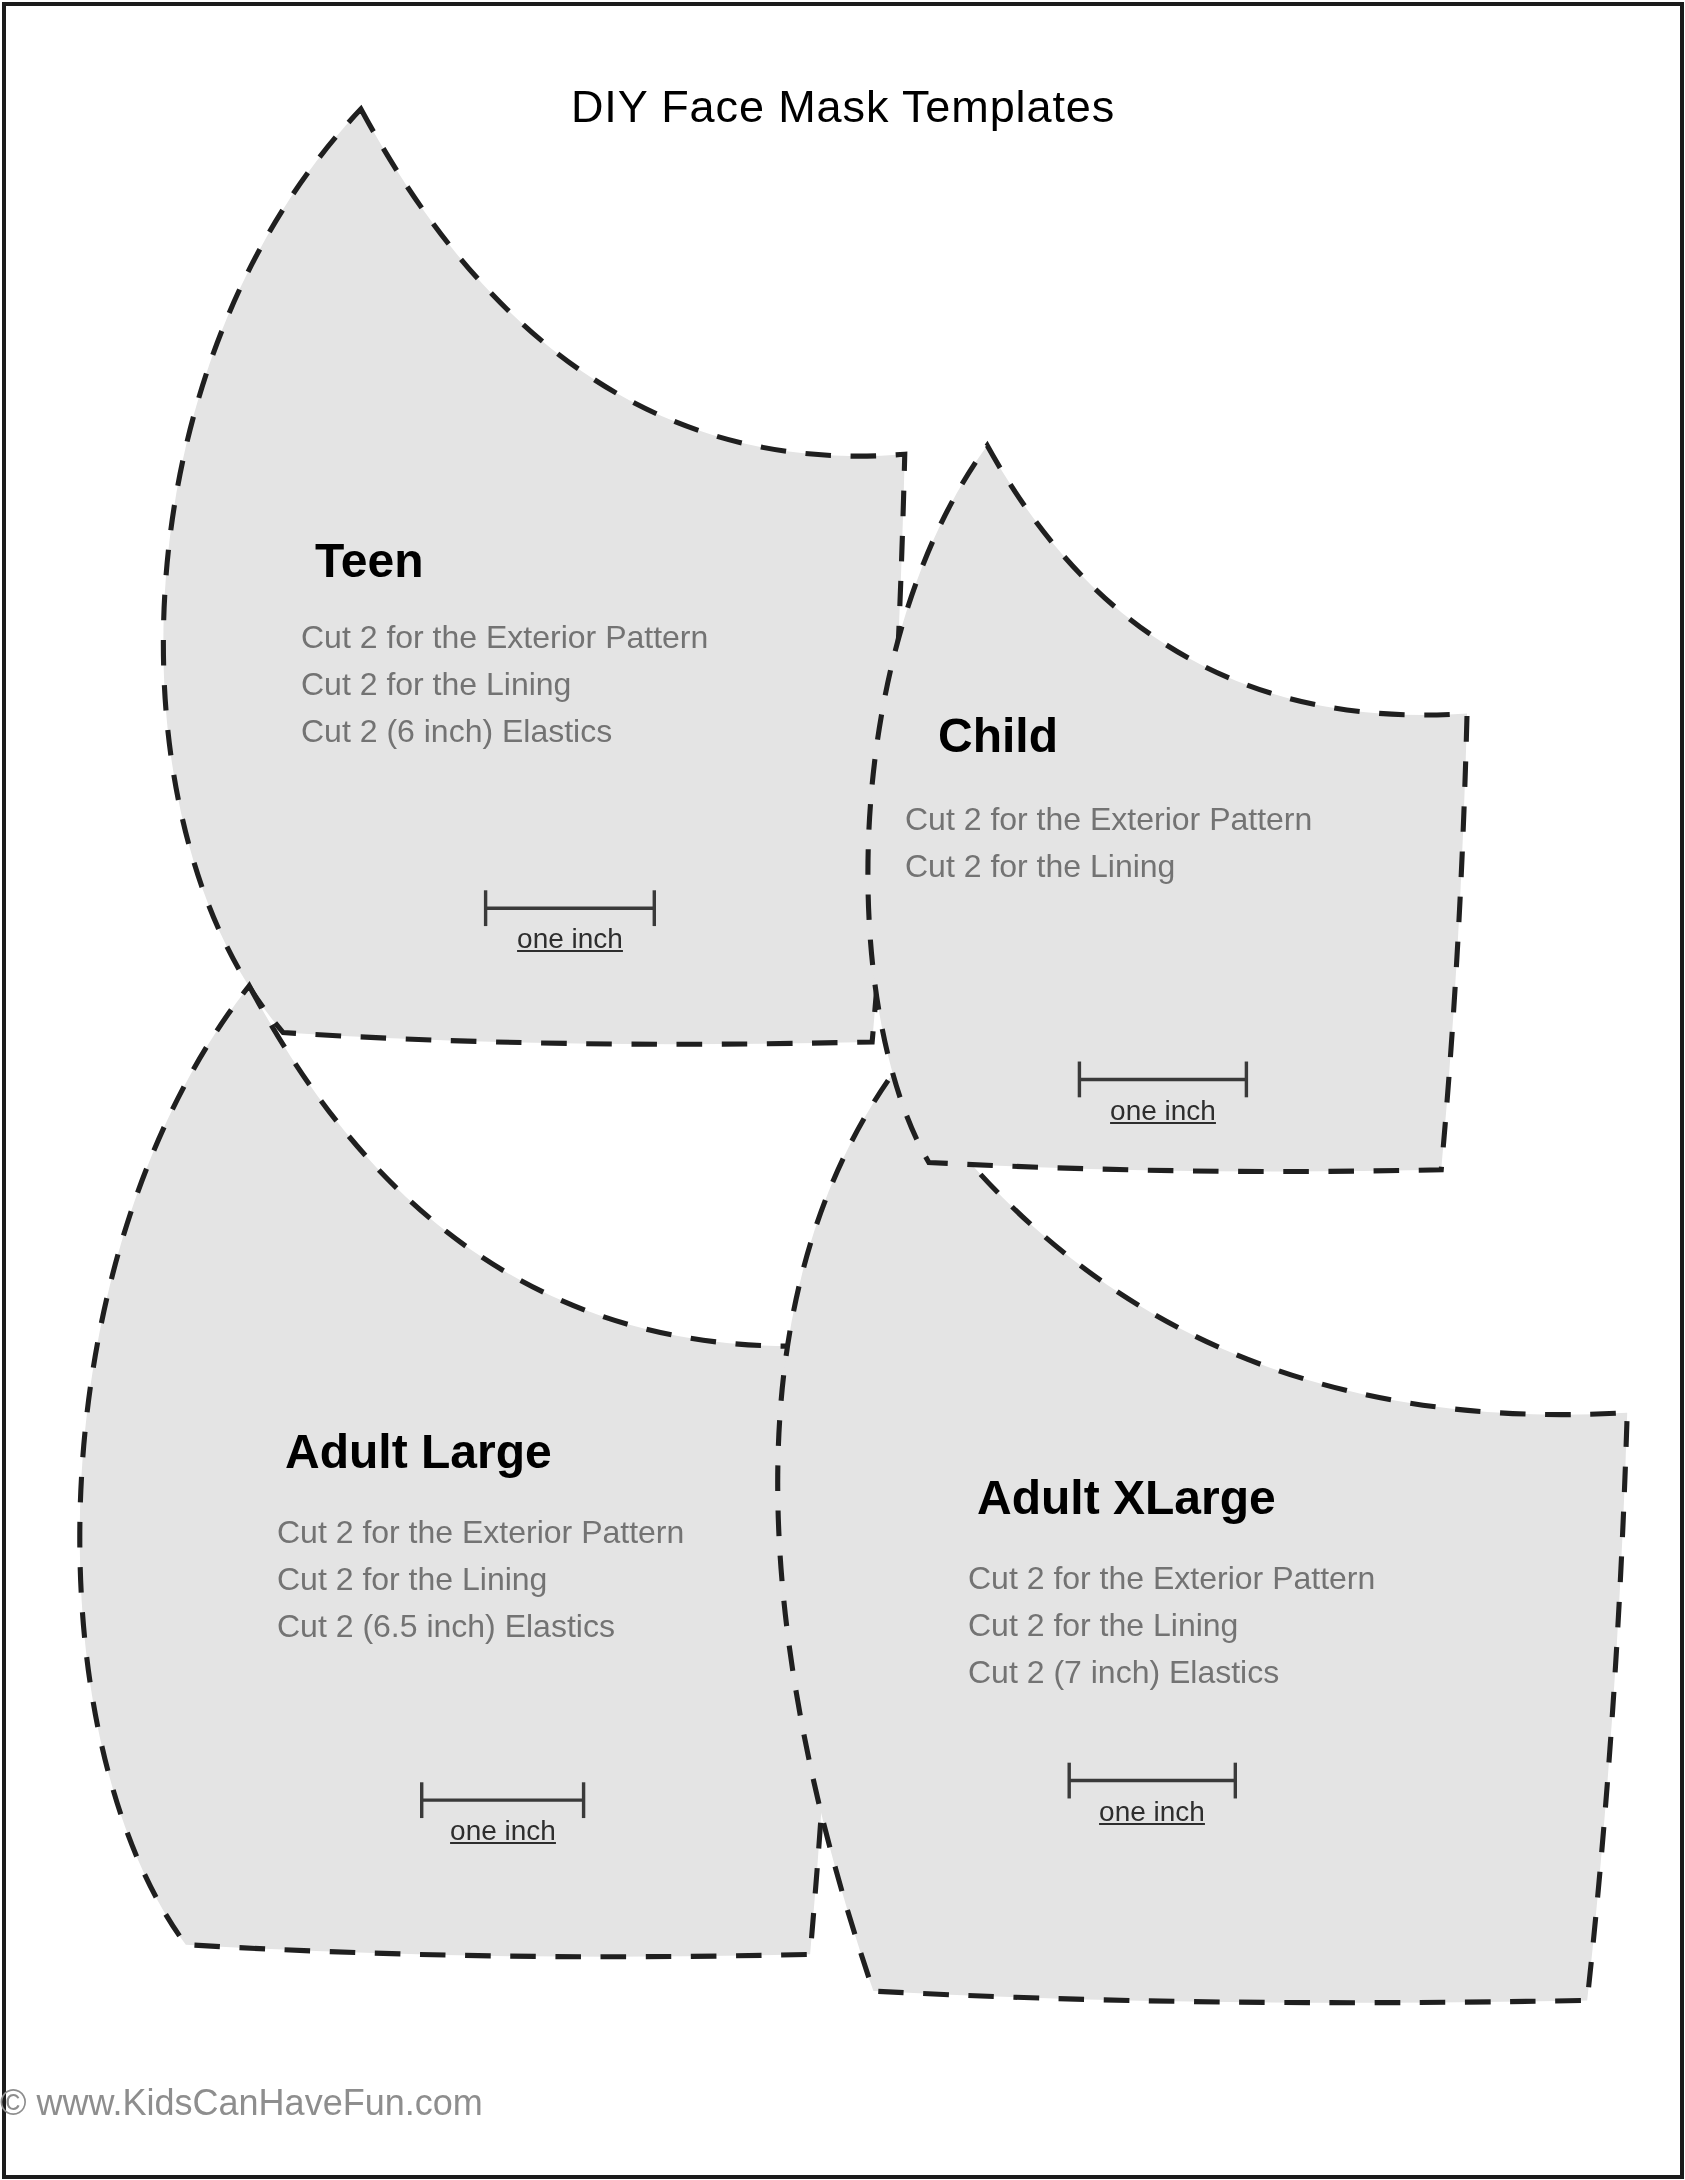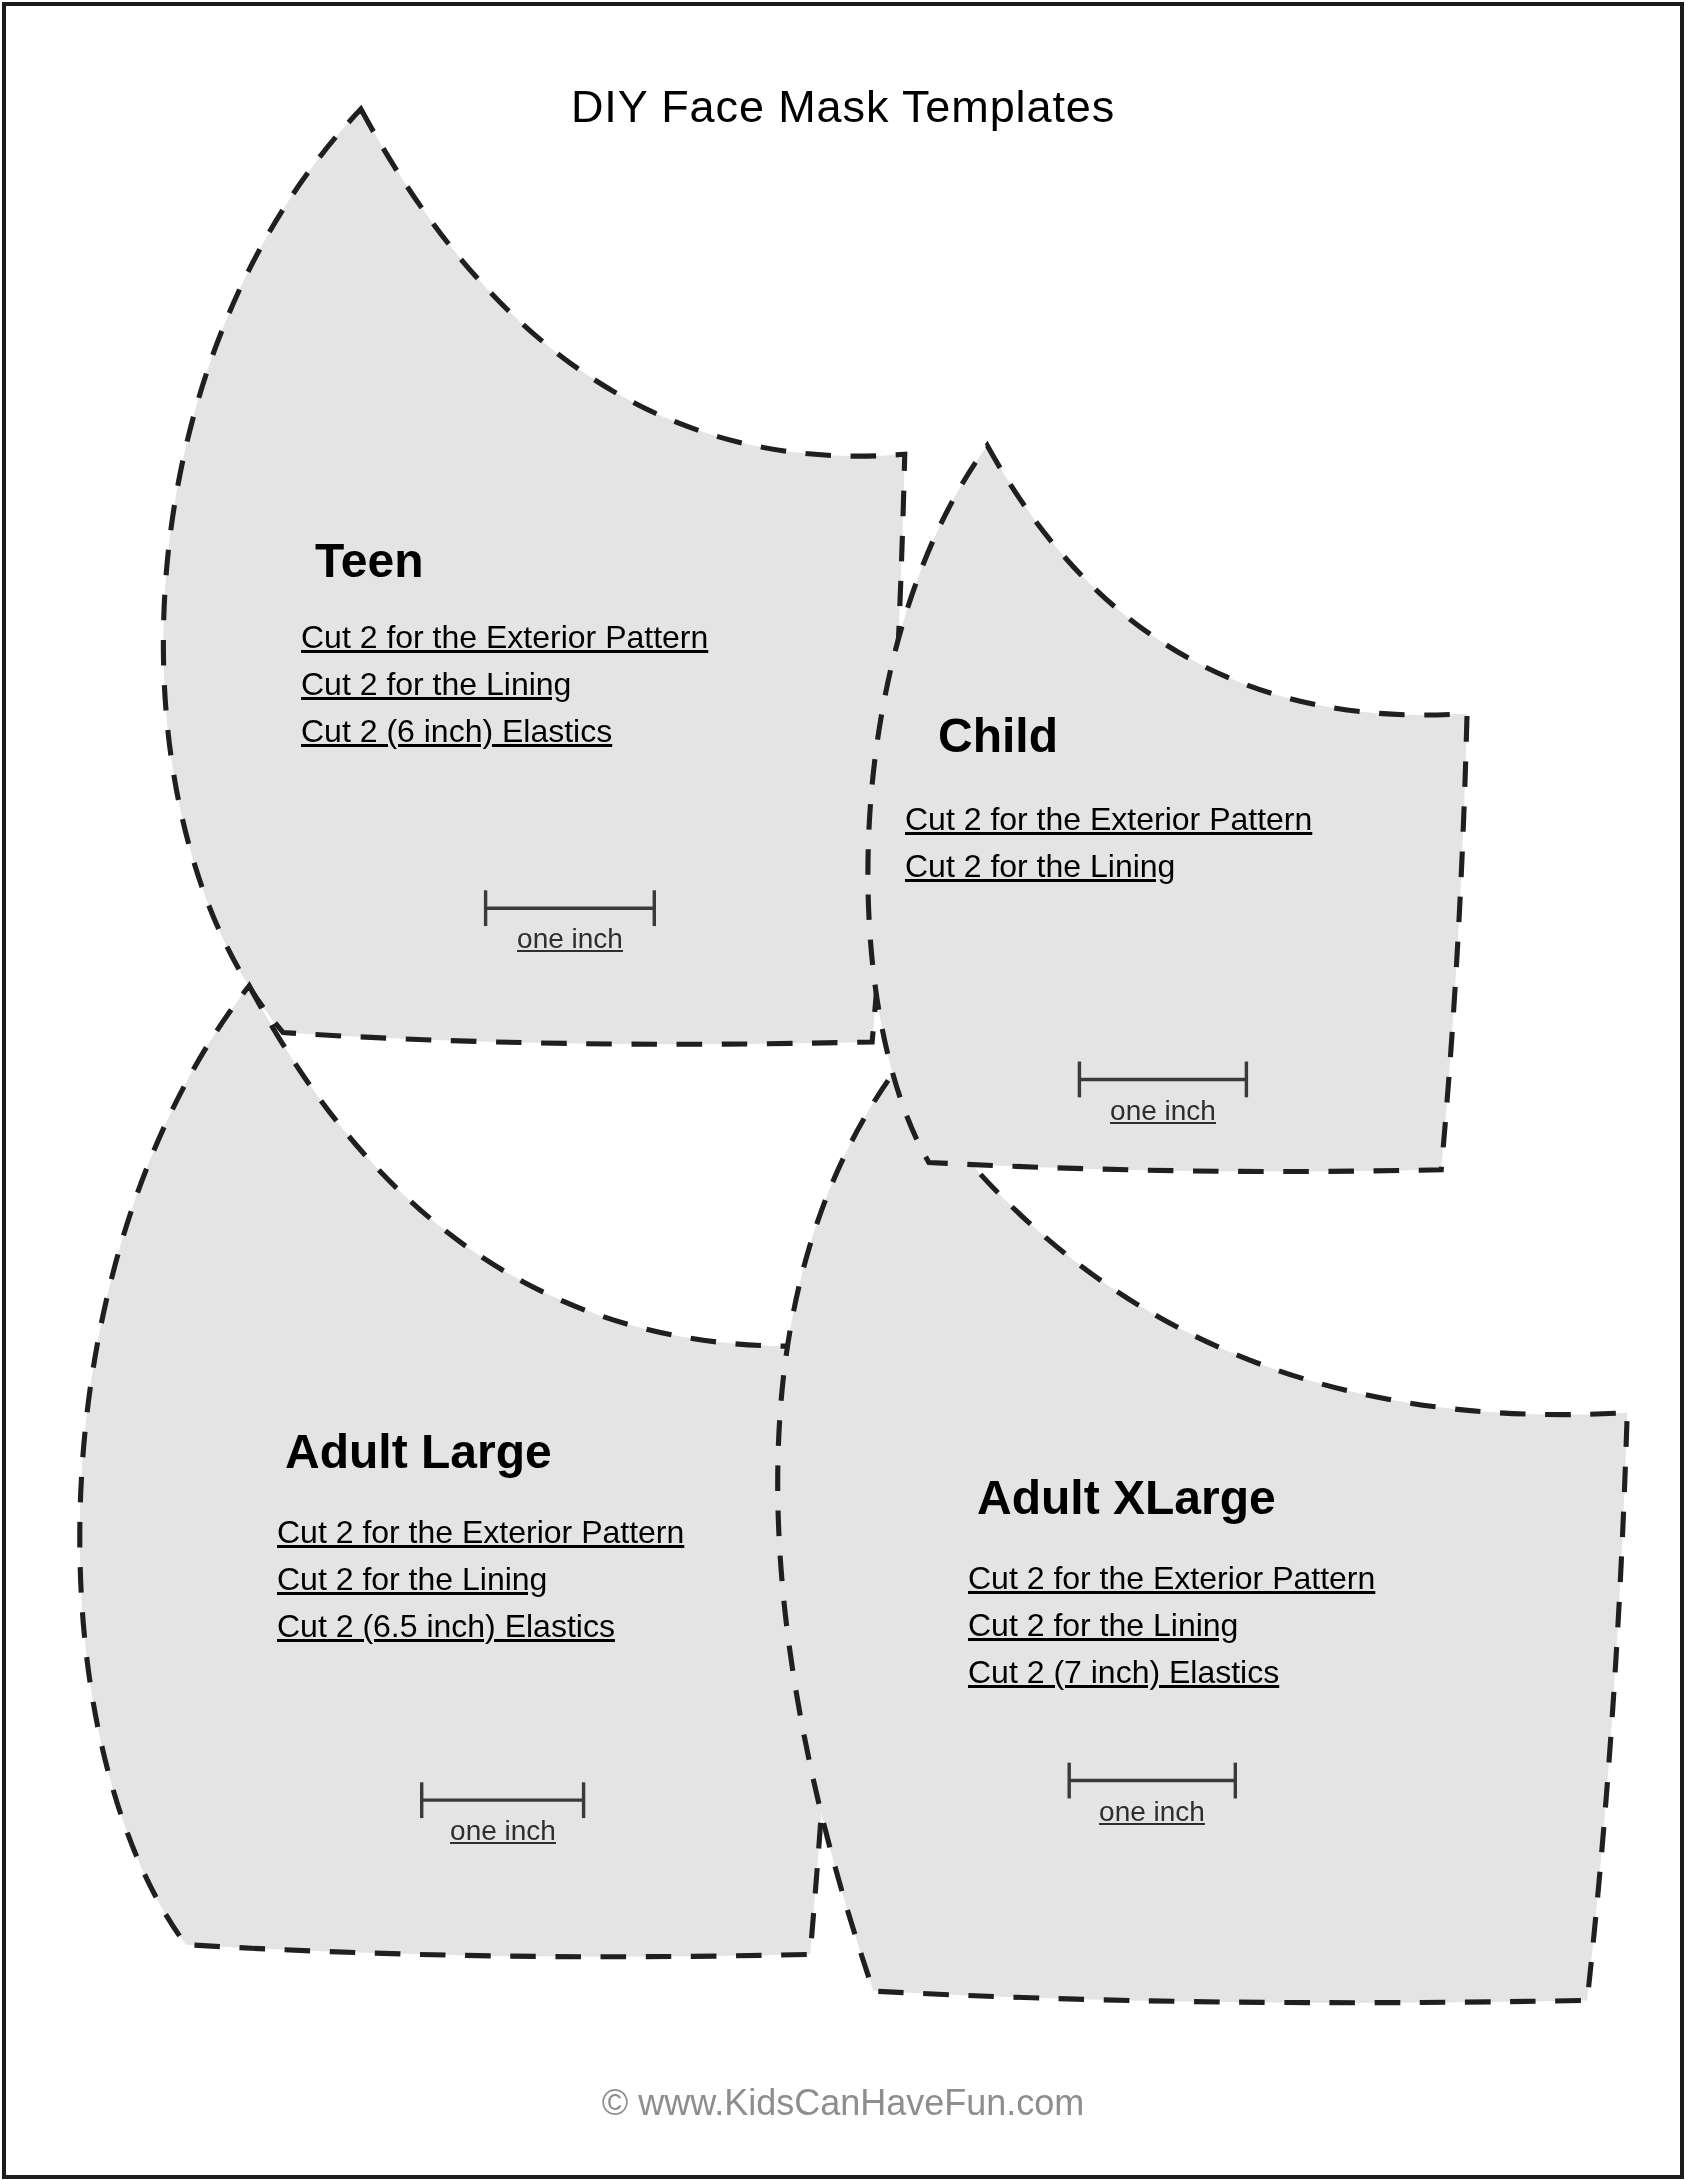--- a/index.html
+++ b/index.html
@@ -7,24 +7,24 @@
     width:1686px;height:2181px;position:relative;background:#ffffff;
     font-family:"Liberation Sans", sans-serif;overflow:hidden;
   }
   .frame{position:absolute;inset:1.7px;border:4.3px solid #1b1b1b;pointer-events:none;}
   #pattern-svg{position:absolute;left:0;top:0;}
   .page-title{
     position:absolute;top:51px;left:0;width:100%;text-align:center;
     font-size:45px;color:#000;font-weight:normal;letter-spacing:0.9px;
   }
   .piece-label{position:absolute;font-size:48px;font-weight:bold;color:#000;line-height:1;text-align:right;}
-  .piece-instructions{position:absolute;font-size:32px;color:#000000;line-height:47px;white-space:nowrap;text-decoration:underline;}
+  .piece-instructions{position:absolute;font-size:32px;color:#737373;line-height:47px;white-space:nowrap;}
   .scale-text{position:absolute;font-size:28px;color:#2e2e2e;transform:translateX(-50%);white-space:nowrap;text-decoration:underline;}
   .footer{
-    position:absolute;top:2082px;left:0;width:100%;text-align:center;
+    position:absolute;top:2082px;left:0;width:100%;
     font-size:36px;color:#8e8e8e;
   }
 </style>
 </head>
 <body>
 
 <div class="frame"></div>
 
 <h1 class="page-title">DIY Face Mask Templates</h1>
 

